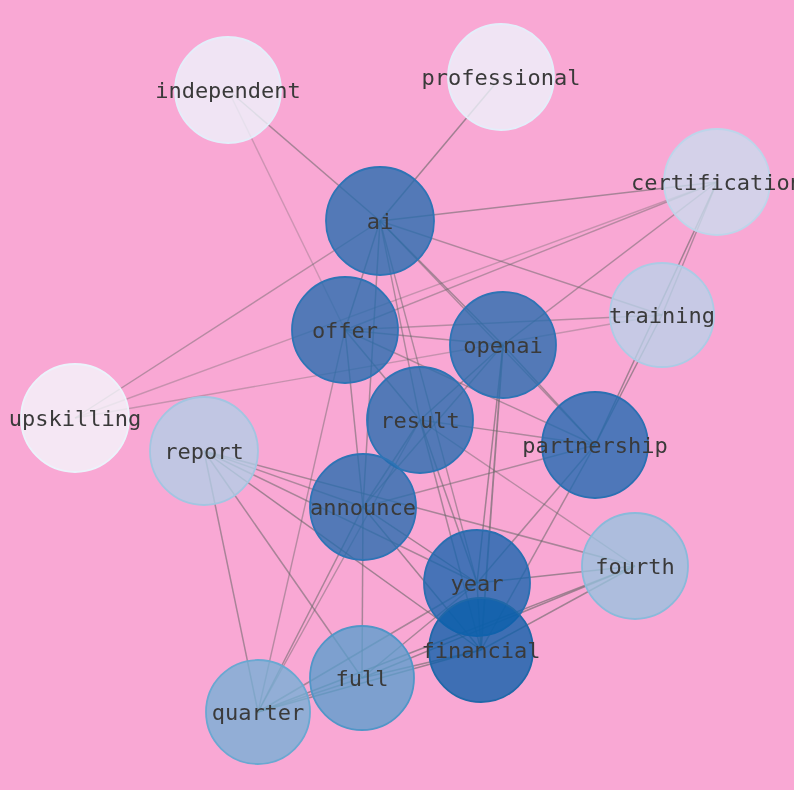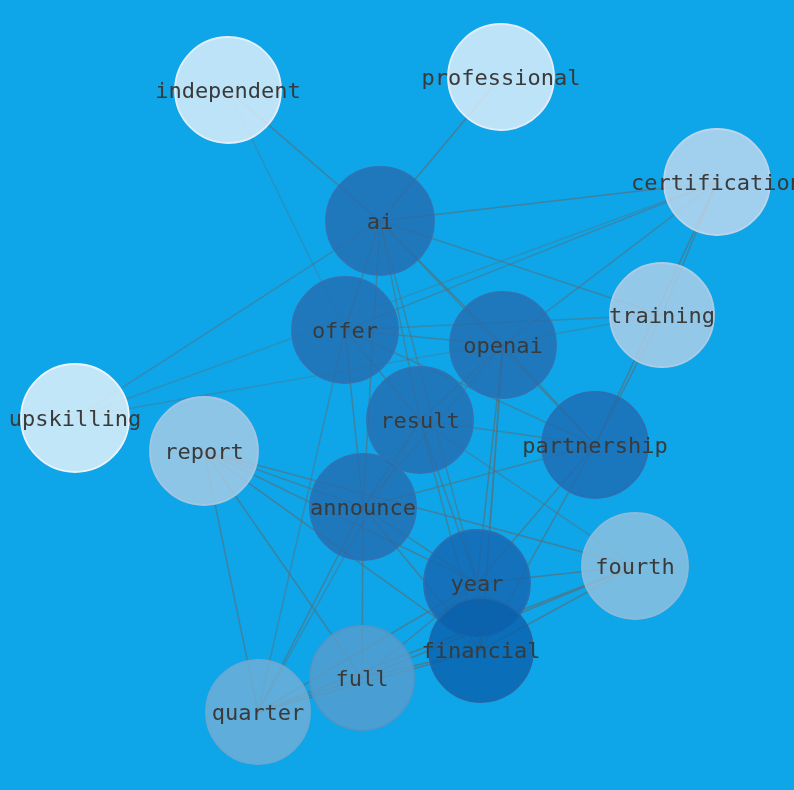--- a/index.html
+++ b/index.html
@@ -5,21 +5,21 @@
   html, body {
     margin: 0;
     padding: 0;
     background: #ffffff;
   }
   #figure-wrap {
     position: relative;
     width: 794px;
     height: 790px;
     overflow: hidden;
-    background: #0ea5e9;
+    background: #f9a8d4;
     text-decoration: underline;
   }
   svg text {
     font-family: "DejaVu Sans Mono", "Liberation Mono", monospace;
     font-size: 22px;
     fill: #3a3a3a;
   }
 </style>
 </head>
 <body>

